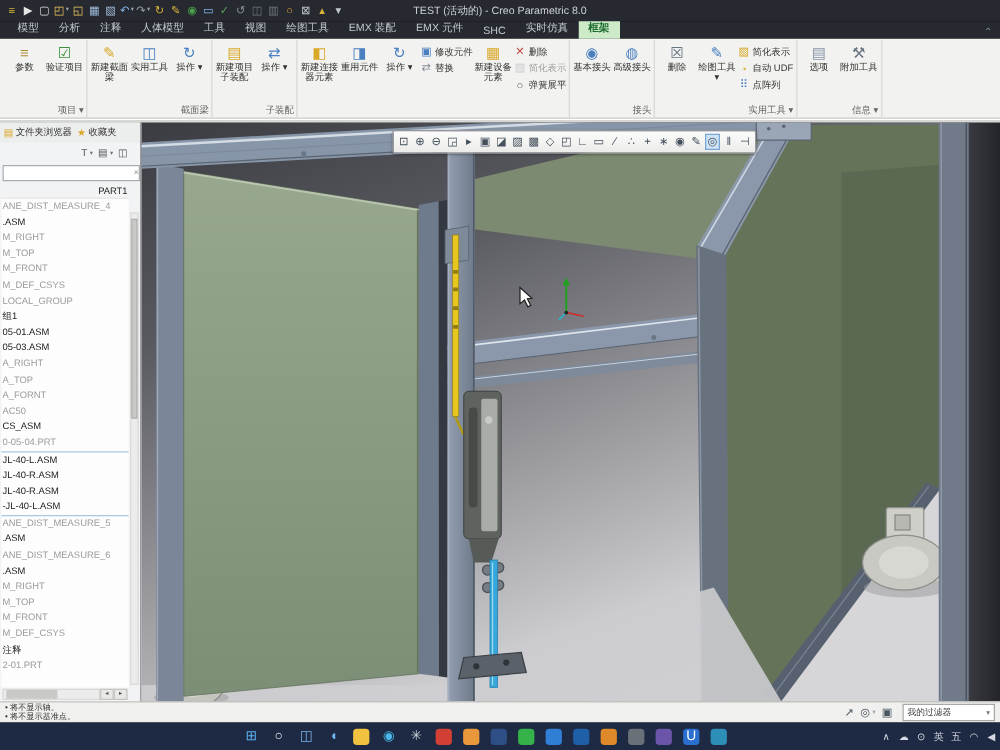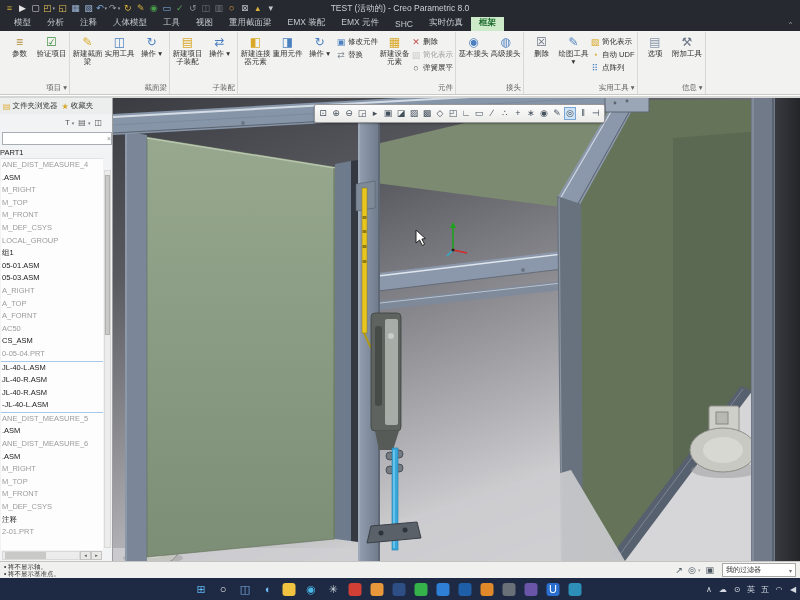--- a/index.html
+++ b/index.html
@@ -39,21 +39,21 @@
   .nav-tab{display:flex;gap:2px;align-items:center;font-size:7.5px;color:#333;white-space:nowrap;overflow:hidden;}
   .nav-tab .nico{font-size:8px;}
   .nav-tools{display:flex;justify-content:flex-end;gap:4px;padding:2px 10px 2px 4px;height:13px;align-items:center;}
   .nav-tool{font-size:8px;color:#555;display:flex;align-items:center;gap:1px;}
   .nav-tool .qdd{color:#777;}
   .nav-search{display:flex;align-items:center;gap:2px;padding:1px 3px 1px 2px;}
   .search-wrap{flex:1;position:relative;display:flex;}
   .nav-search input{flex:1;height:11px;font-size:7.5px;border:1px solid #a8adb4;min-width:0;padding:0 9px 0 2px;background:#fff;outline:none;}
   .search-clear{position:absolute;right:1px;top:1px;font-size:7px;color:#888;line-height:11px;}
   .sbtn2{font-size:8px;color:#555;width:8px;text-align:center;}
-  .model-label{padding:2px 10px 1px 0;font-size:7.5px;color:#222;}
+  .model-label{text-align:right;padding:2px 10px 1px 0;font-size:7.5px;color:#222;}
   .tree{flex:1;background:#fdfdfd;margin:0 9px 11px 1px;overflow:hidden;border-top:1px solid #e2e2e2;}
   .trow{height:12.6px;line-height:12.6px;font-size:7.5px;color:#1a1a1a;white-space:nowrap;padding-left:1px;overflow:hidden;}
   .trow.dim{color:#9b9b9b;}
   .trow.gs{border-top:1px solid #a8c8e8;}
   .trow.ge{border-bottom:1px solid #a8c8e8;}
   .vscroll{position:absolute;right:1px;top:72px;bottom:13px;width:7px;background:#ececec;border:1px solid #d9d9d7;box-sizing:border-box;}
   .vthumb{position:absolute;top:1%;height:42%;left:0;right:0;background:#c9c9c8;border:1px solid #b2b2b0;}
   .hscroll{position:absolute;left:2px;right:10px;bottom:2px;height:8px;display:flex;align-items:center;}
   .htrack{flex:1;height:7px;background:#ececec;border:1px solid #d9d9d7;position:relative;}
   .hthumb{position:absolute;left:2%;width:55%;top:0;bottom:0;background:#c9c9c8;}
@@ -116,21 +116,21 @@
   </div>
 
   <div class="tabbar">
     <div style="display:flex;align-items:flex-end;" id="tabbar-tabs">
         <div class="rtab">模型</div>
         <div class="rtab">分析</div>
         <div class="rtab">注释</div>
         <div class="rtab">人体模型</div>
         <div class="rtab">工具</div>
         <div class="rtab">视图</div>
-        <div class="rtab">重用截面梁</div>
+        <div class="rtab">绘图工具</div>
         <div class="rtab">EMX 装配</div>
         <div class="rtab">EMX 元件</div>
         <div class="rtab">SHC</div>
         <div class="rtab">实时仿真</div>
         <div class="rtab active">框架</div>
       </div>
     <span class="rtab-collapse">⌃</span>
   </div>
 
   <div class="ribbon" id="ribbon">
@@ -213,21 +213,20 @@
             <div class="sbtn disabled">
               <span class="sico" style="color: rgb(154, 160, 166);">▨</span>
               <span class="slbl">简化表示</span>
             </div>
             <div class="sbtn">
               <span class="sico" style="color: rgb(85, 85, 85);">○</span>
               <span class="slbl">弹簧展平</span>
             </div>
           </div>
         </div>
-        <div class="rlabel">元件</div>
       </div>
       <div class="rgroup">
         <div class="rbtns">
           <div class="lbtn">
             <div class="lico" style="color: rgb(74, 127, 192);">◉</div>
             <div class="llbl">基本接头</div>
           </div>
           <div class="lbtn">
             <div class="lico" style="color: rgb(74, 127, 192);">◍</div>
             <div class="llbl">高级接头</div>

